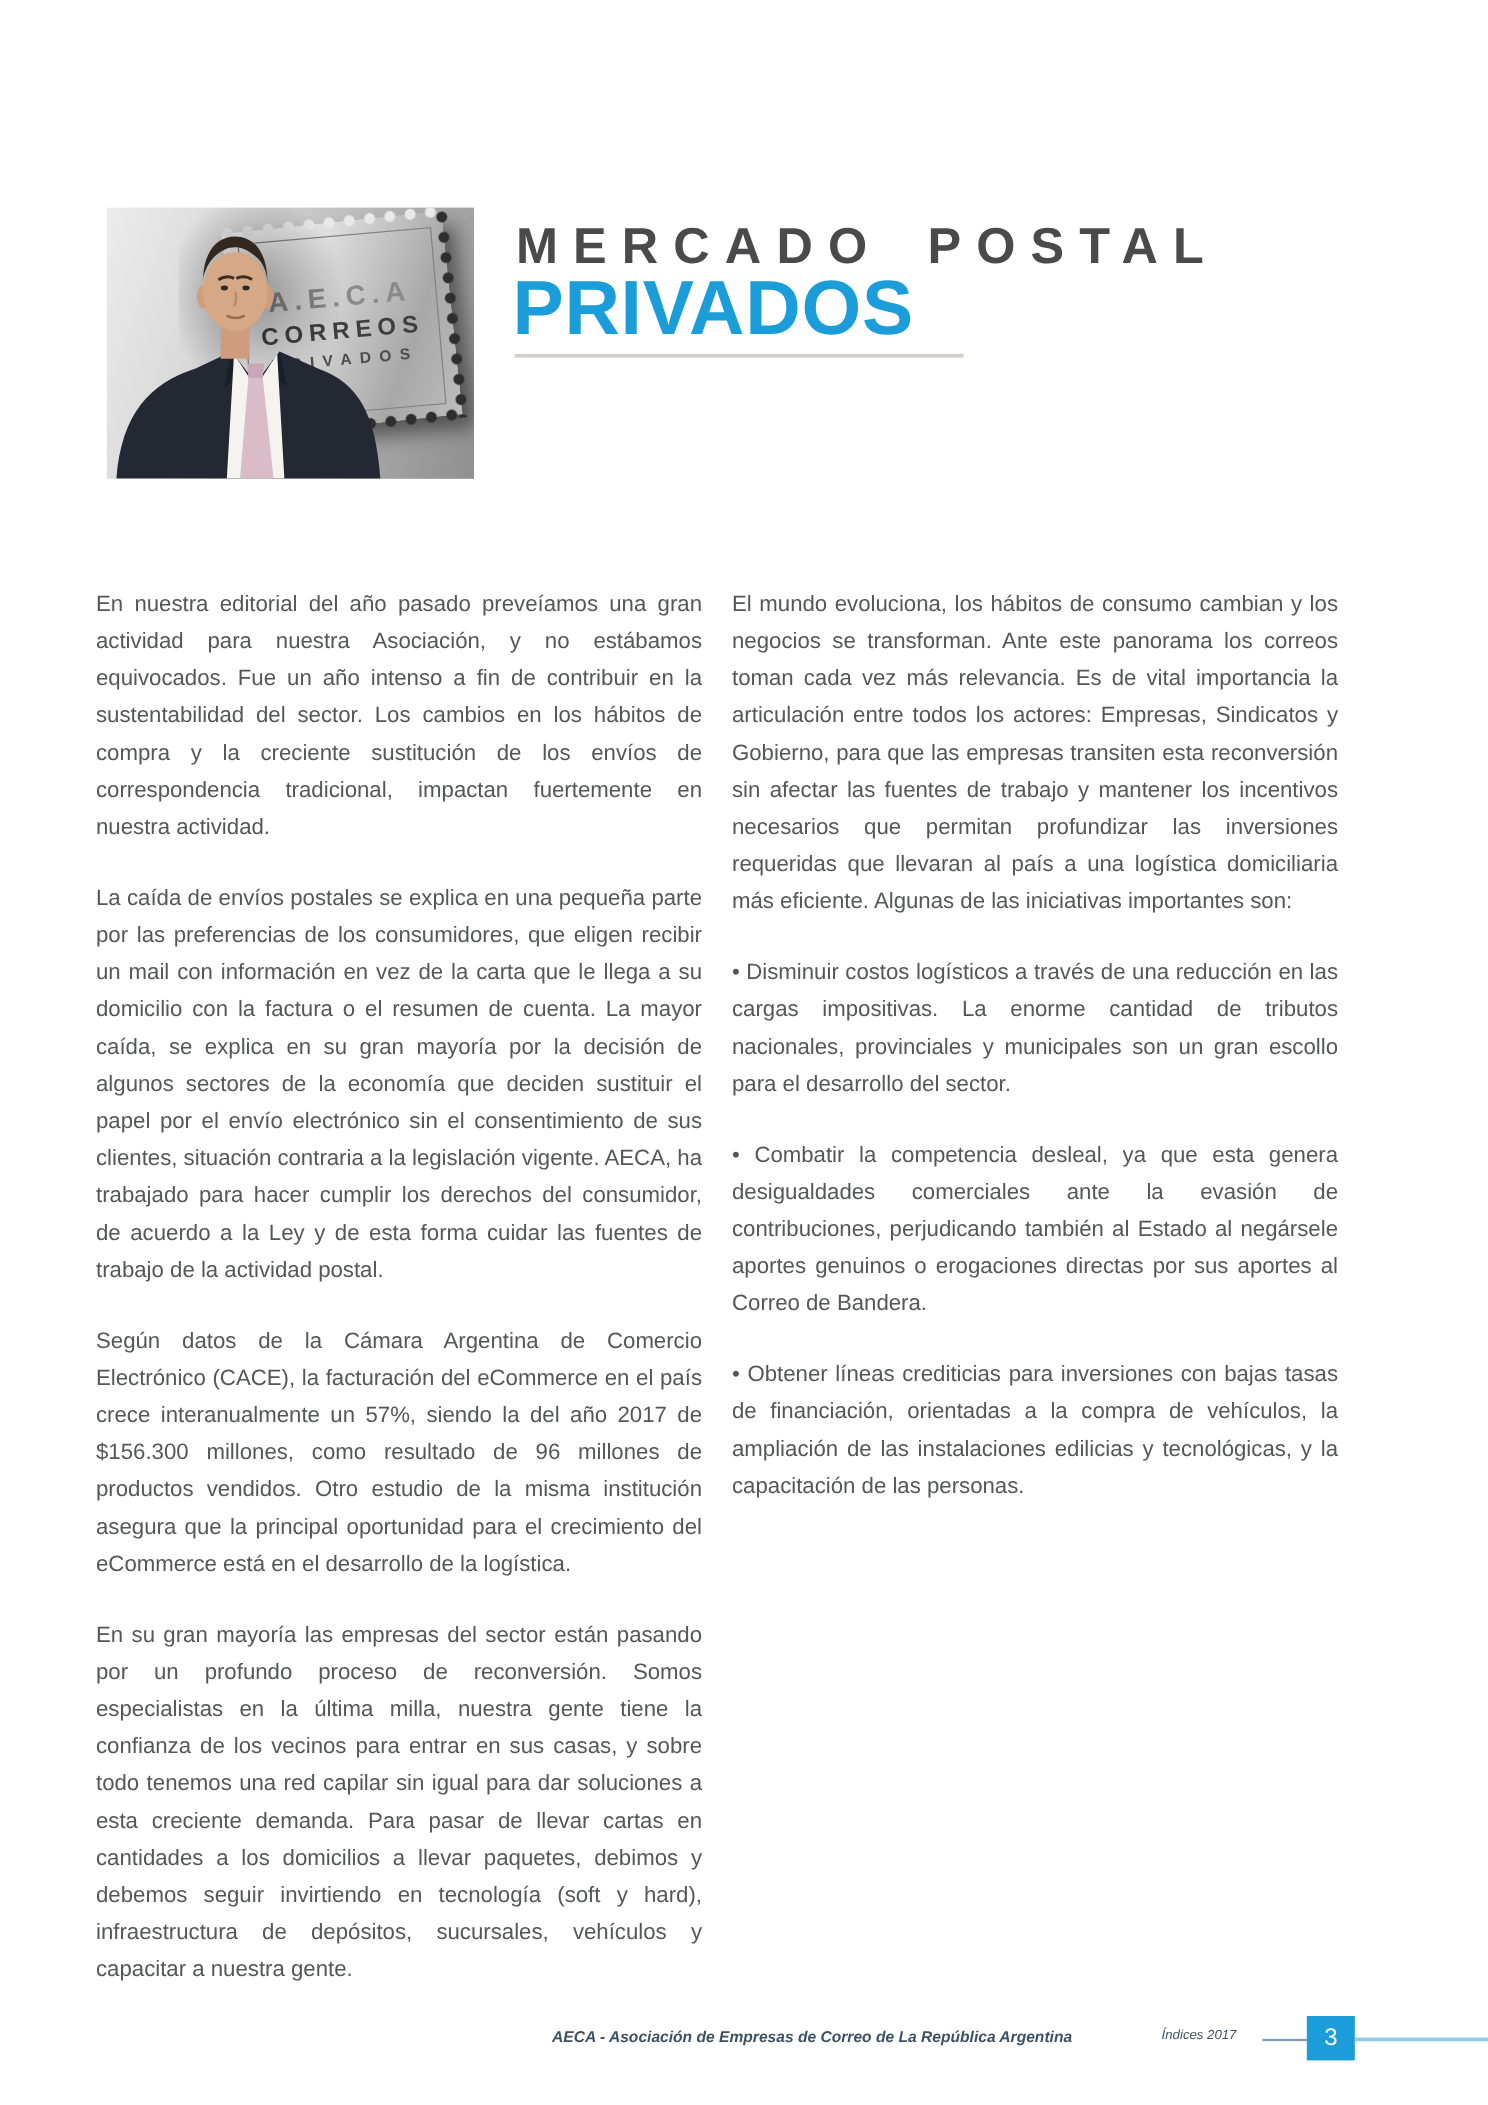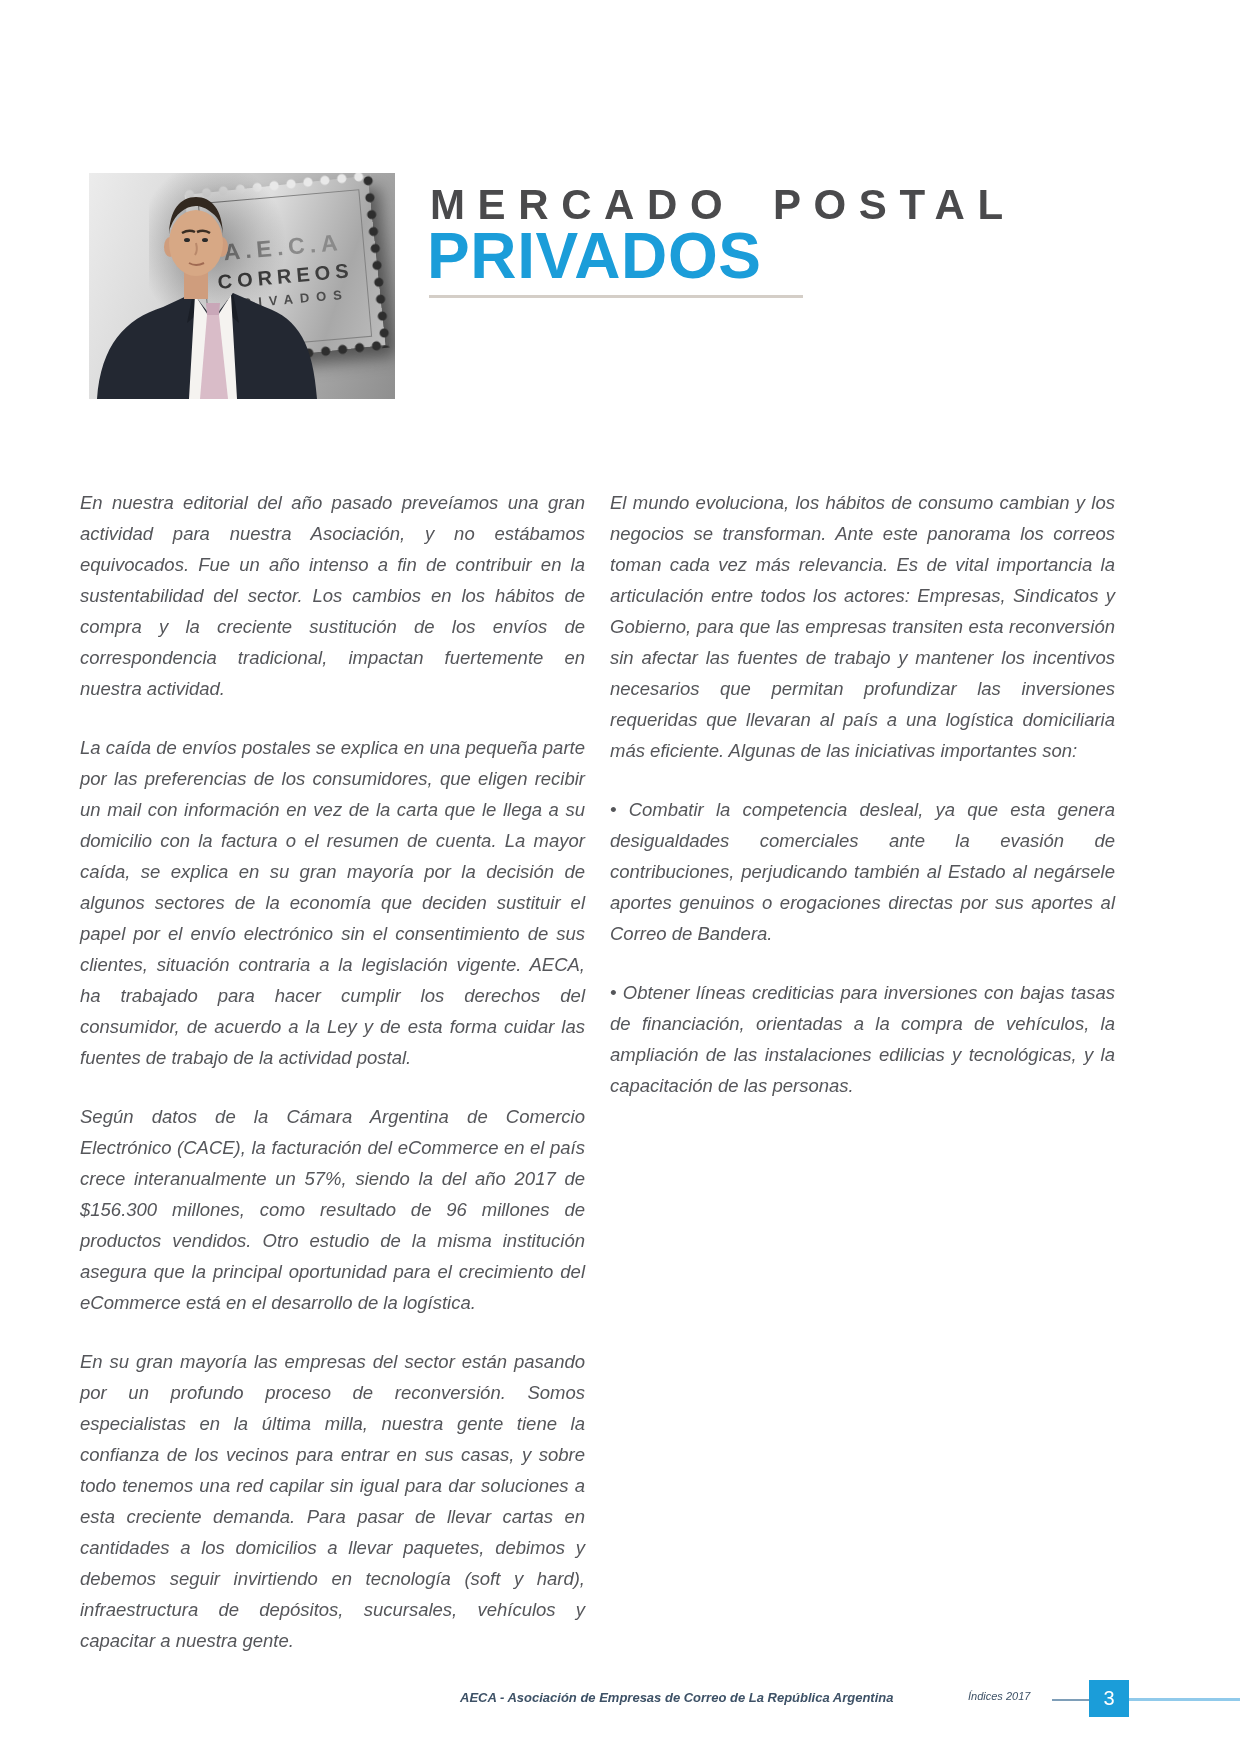--- a/index.html
+++ b/index.html
@@ -65,21 +65,21 @@
   }
 
   
   .col{
     position:absolute;top:487px;width:505px;
     color:#55565a;font-size:18.5px;line-height:31px;
     text-align:justify;
   }
   .col-left{left:80px;}
   .col-right{left:610px;}
-  .para{margin:0 0 28px 0;font-style:italic;}
+  .para{margin:0 0 28px 0;}
   .para:last-child{margin-bottom:0;}
 
   
   .sig{position:absolute;left:790px;top:1412px;width:400px;height:240px;}
   .sig svg{position:absolute;left:0;top:0;}
   .sig-name{
     position:absolute;left:80px;top:166px;width:240px;text-align:center;
     font-style:italic;font-size:22px;color:#3a3a3a;
   }
   .sig-role{
@@ -164,20 +164,21 @@
   <div class="title-rule"></div>
 
   <div class="col col-left">
       <p class="para">En nuestra editorial del año pasado preveíamos una gran actividad para nuestra Asociación, y no estábamos equivocados. Fue un año intenso a fin de contribuir en la sustentabilidad del sector. Los cambios en los hábitos de compra y la creciente sustitución de los envíos de correspondencia tradicional, impactan fuertemente en nuestra actividad.</p>
       <p class="para">La caída de envíos postales se explica en una pequeña parte por las preferencias de los consumidores, que eligen recibir un mail con información en vez de la carta que le llega a su domicilio con la factura o el resumen de cuenta. La mayor caída, se explica en su gran mayoría por la decisión de algunos sectores de la economía que deciden sustituir el papel por el envío electrónico sin el consentimiento de sus clientes, situación contraria a la legislación vigente. AECA, ha trabajado para hacer cumplir los derechos del consumidor, de acuerdo a la Ley y de esta forma cuidar las fuentes de trabajo de la actividad postal.</p>
       <p class="para">Según datos de la Cámara Argentina de Comercio Electrónico (CACE), la facturación del eCommerce en el país crece interanualmente un 57%, siendo la del año 2017 de $156.300 millones, como resultado de 96 millones de productos vendidos. Otro estudio de la misma institución asegura que la principal oportunidad para el crecimiento del eCommerce está en el desarrollo de la logística.</p>
       <p class="para">En su gran mayoría las empresas del sector están pasando por un profundo proceso de reconversión. Somos especialistas en la última milla, nuestra gente tiene la confianza de los vecinos para entrar en sus casas, y sobre todo tenemos una red capilar sin igual para dar soluciones a esta creciente demanda. Para pasar de llevar cartas en cantidades a los domicilios a llevar paquetes, debimos y debemos seguir invirtiendo en tecnología (soft y hard), infraestructura de depósitos, sucursales, vehículos y capacitar a nuestra gente.</p>
     </div>
   <div class="col col-right">
       <p class="para">El mundo evoluciona, los hábitos de consumo cambian y los negocios se transforman. Ante este panorama los correos toman cada vez más relevancia. Es de vital importancia la articulación entre todos los actores: Empresas, Sindicatos y Gobierno, para que las empresas transiten esta reconversión sin afectar las fuentes de trabajo y mantener los incentivos necesarios que permitan profundizar las inversiones requeridas que llevaran al país a una logística domiciliaria más eficiente. Algunas de las iniciativas importantes son:</p>
+      <p class="para">• Disminuir costos logísticos a través de una reducción en las cargas impositivas. La enorme cantidad de tributos nacionales, provinciales y municipales son un gran escollo para el desarrollo del sector.</p>
       <p class="para">• Combatir la competencia desleal, ya que esta genera desigualdades comerciales ante la evasión de contribuciones, perjudicando también al Estado al negársele aportes genuinos o erogaciones directas por sus aportes al Correo de Bandera.</p>
       <p class="para">• Obtener líneas crediticias para inversiones con bajas tasas de financiación, orientadas a la compra de vehículos, la ampliación de las instalaciones edilicias y tecnológicas, y la capacitación de las personas.</p>
     </div>
 
 
   <div class="footer-org">AECA - Asociación de Empresas de Correo de La República Argentina</div>
   <div class="footer-edition">Índices 2017</div>
   <div class="footer-dash"></div>
   <div class="footer-pagebox">
     <span>3</span>

